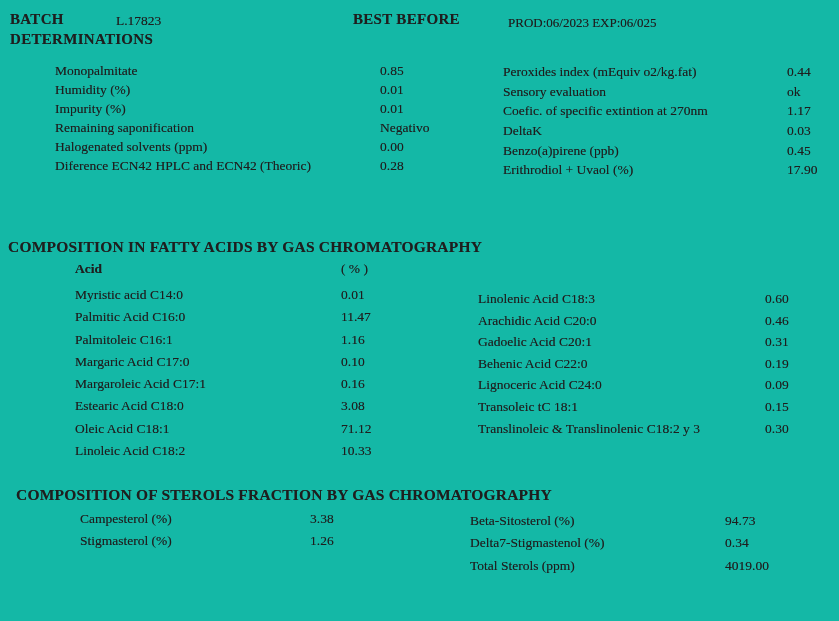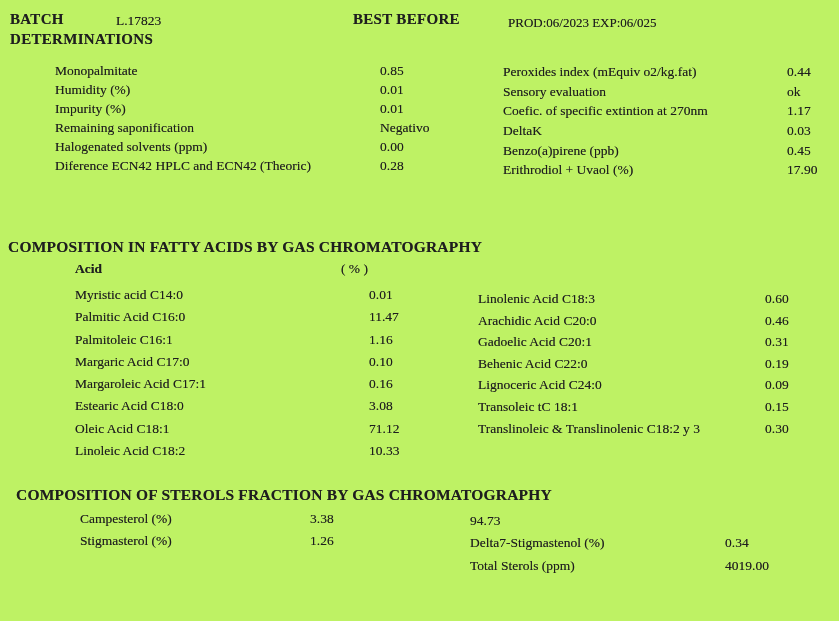--- a/index.html
+++ b/index.html
@@ -1,21 +1,21 @@
 <!DOCTYPE html>
 <html><head>
 <meta charset="utf-8">
 <style>
   html,body { margin:0; padding:0; background:#e8e8e8; }
   .page {
     position: relative;
     width: 839px;
     height: 621px;
     margin: 0 auto;
-    background: #bef264;
+    background: #14b8a6;
     font-family: "Liberation Serif", "DejaVu Serif", serif;
     color: #1e1e1e;
     overflow: hidden;
     text-shadow: 0 0 0.5px rgba(40,40,40,0.55);
   }
   .abs { position: absolute; }
 
   
   .batch-label    { left:10px;  top:11px; font-size:15px; font-weight:bold; letter-spacing:0.3px; }
   .batch-value    { left:116px; top:13px; font-size:13.5px; }
@@ -36,21 +36,21 @@
   .det-right { left:467px; top:62px; width:368px; font-size:13.5px; }
   .det-right .row { height:19.7px; line-height:19.7px;margin-left:36px; }
   .det-right .lbl { flex:1; }
   .det-right .val { width:48px; }
 
   
   .fa-title   { left:8px;   top:238px; font-size:15.5px; font-weight:bold; letter-spacing:0.2px; }
   .fa-col-acid{ left:75px;  top:261px; font-size:13.5px; font-weight:bold; }
   .fa-col-pct { left:341px; top:261px; font-size:13.5px; }
   .fa-left  { left:75px;  top:284px; width:380px; font-size:13.5px; }
-  .fa-left  .row { height:22.3px; line-height:22.3px;gap:28px; }
+  .fa-left  .row { height:22.3px; line-height:22.3px; }
   .fa-left  .lbl { width:266px; }
   .fa-left  .val { flex:1; }
   .fa-right { left:470px; top:288px; width:365px; font-size:13.5px; }
   .fa-right .row { height:21.6px; line-height:21.6px;margin-left:8px; }
   .fa-right .lbl { width:287px; }
   .fa-right .val { flex:1; }
 
   
   .st-title { left:8px; top:486px; font-size:15.5px; font-weight:bold; letter-spacing:0.2px;margin-left:8px; }
   .st-left  { left:80px;  top:508px; width:330px; font-size:13.5px; }
@@ -232,20 +232,21 @@
       </div>
 
       <div class="row">
         <span class="lbl">Stigmasterol (%)</span>
         <span class="val">1.26</span>
       </div>
     </div>
   <div class="abs st-right">
 
       <div class="row">
+        <span class="lbl">Beta-Sitosterol (%)</span>
         <span class="val">94.73</span>
       </div>
 
       <div class="row">
         <span class="lbl">Delta7-Stigmastenol (%)</span>
         <span class="val">0.34</span>
       </div>
 
       <div class="row">
         <span class="lbl">Total Sterols (ppm)</span>

